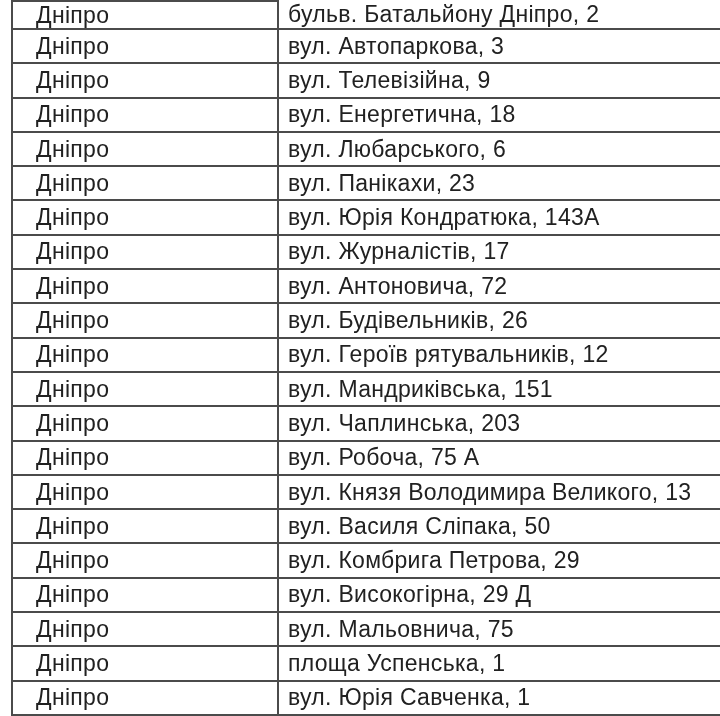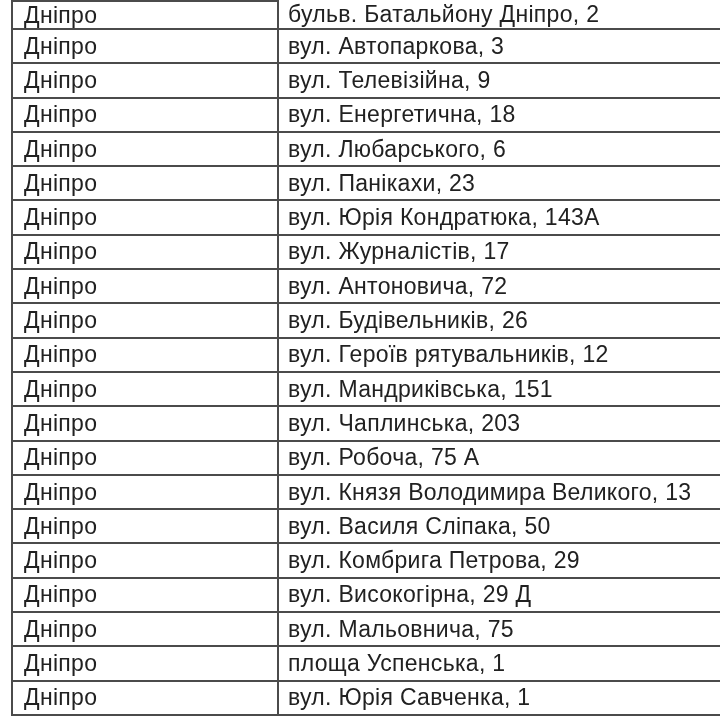--- a/index.html
+++ b/index.html
@@ -38,21 +38,21 @@
     align-items:center;
     white-space:nowrap;
     overflow:hidden;
     font-size:23px;
     letter-spacing:0.3px;
   }
   .cell.city{
     width:266px;
     flex:0 0 266px;
     border-right:2px solid var(--border-color);  
-    padding-left:11px;
+    padding-left:23px;
   }
   .row:first-child .cell.city{
     border-top:2px solid var(--border-color);    
   }
   .cell.address{
     flex:1 1 auto;
     padding-left:9px;
   }
 </style>
 </head>

